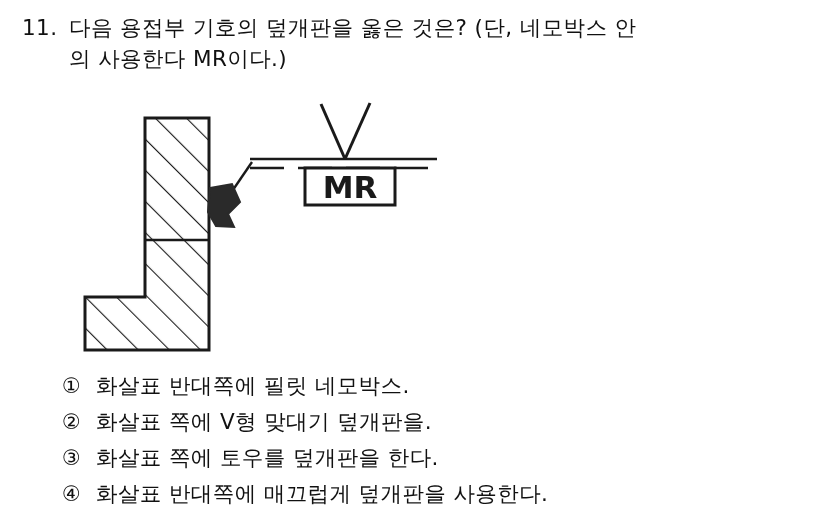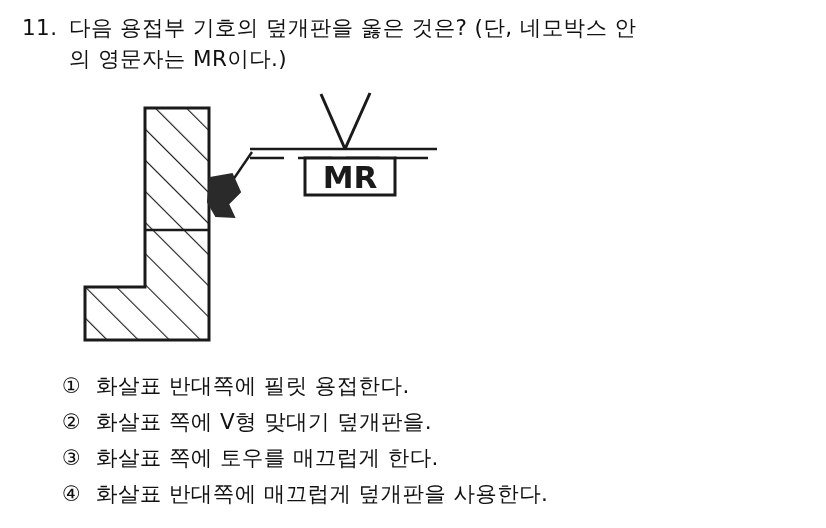--- a/index.html
+++ b/index.html
@@ -46,21 +46,21 @@
     flex: 1 1 auto;
   }
   .q-line.cont .q-number {
     visibility: hidden;
   }
 
   
   .figure {
     position: absolute;
     left: 0px;
-    top: 78px;
+    top: 88px;
     width: 698px;
     height: 285px;
   }
   .figure svg {
     display: block;
   }
 
   
   .choices {
     position: absolute;
@@ -90,21 +90,21 @@
 
 <div id="page">
 
   <div class="question">
     <div class="q-line">
       <span class="q-number">11.</span>
       <span class="q-text">다음 용접부 기호의 덮개판을 옳은 것은? (단, 네모박스 안</span>
     </div>
     <div class="q-line cont">
       <span class="q-number"></span>
-      <span class="q-text">의 영문자는 MR이다.)</span>
+      <span class="q-text">의 사용한다 MR이다.)</span>
     </div>
   </div>
 
   <div class="figure">
     <svg width="826" height="285" viewBox="0 0 826 285" xmlns="http://www.w3.org/2000/svg">
       <defs>
         <pattern id="hatch" width="22" height="22" patternUnits="userSpaceOnUse" patternTransform="rotate(-45)">
           <rect width="22" height="22" fill="#ffffff"></rect>
           <line x1="0" y1="0" x2="0" y2="22" stroke="#1a1a1a" stroke-width="2.2"></line>
         </pattern>
@@ -139,29 +139,29 @@
         <rect x="305" y="80" width="90" height="37" fill="#ffffff" stroke="#1a1a1a" stroke-width="3"></rect>
       </g>
 
       <text x="350" y="110" text-anchor="middle" font-family="DejaVu Sans, Liberation Sans, sans-serif" font-size="31" font-weight="bold" fill="#1a1a1a">MR</text>
     </svg>
   </div>
 
   <div class="choices">
     <div class="choice">
       <span class="choice-marker">①</span>
-      <span class="choice-text">화살표 반대쪽에 필릿 용접한다.</span>
+      <span class="choice-text">화살표 반대쪽에 필릿 네모박스.</span>
     </div>
     <div class="choice">
       <span class="choice-marker">②</span>
       <span class="choice-text">화살표 쪽에 V형 맞대기 덮개판을.</span>
     </div>
     <div class="choice">
       <span class="choice-marker">③</span>
-      <span class="choice-text">화살표 쪽에 토우를 매끄럽게 한다.</span>
+      <span class="choice-text">화살표 쪽에 토우를 덮개판을 한다.</span>
     </div>
     <div class="choice">
       <span class="choice-marker">④</span>
       <span class="choice-text">화살표 반대쪽에 매끄럽게 덮개판을 사용한다.</span>
     </div>
   </div>
 
 </div>
 
 </body></html>

